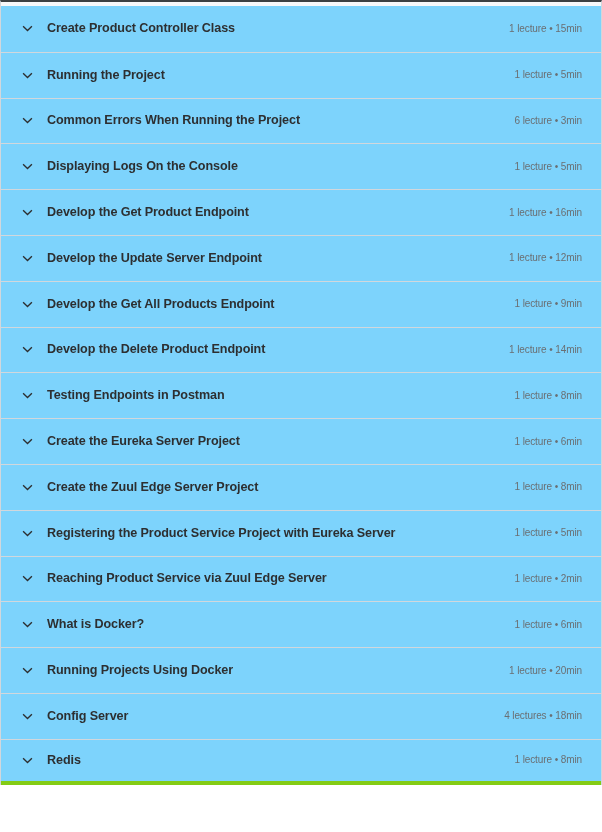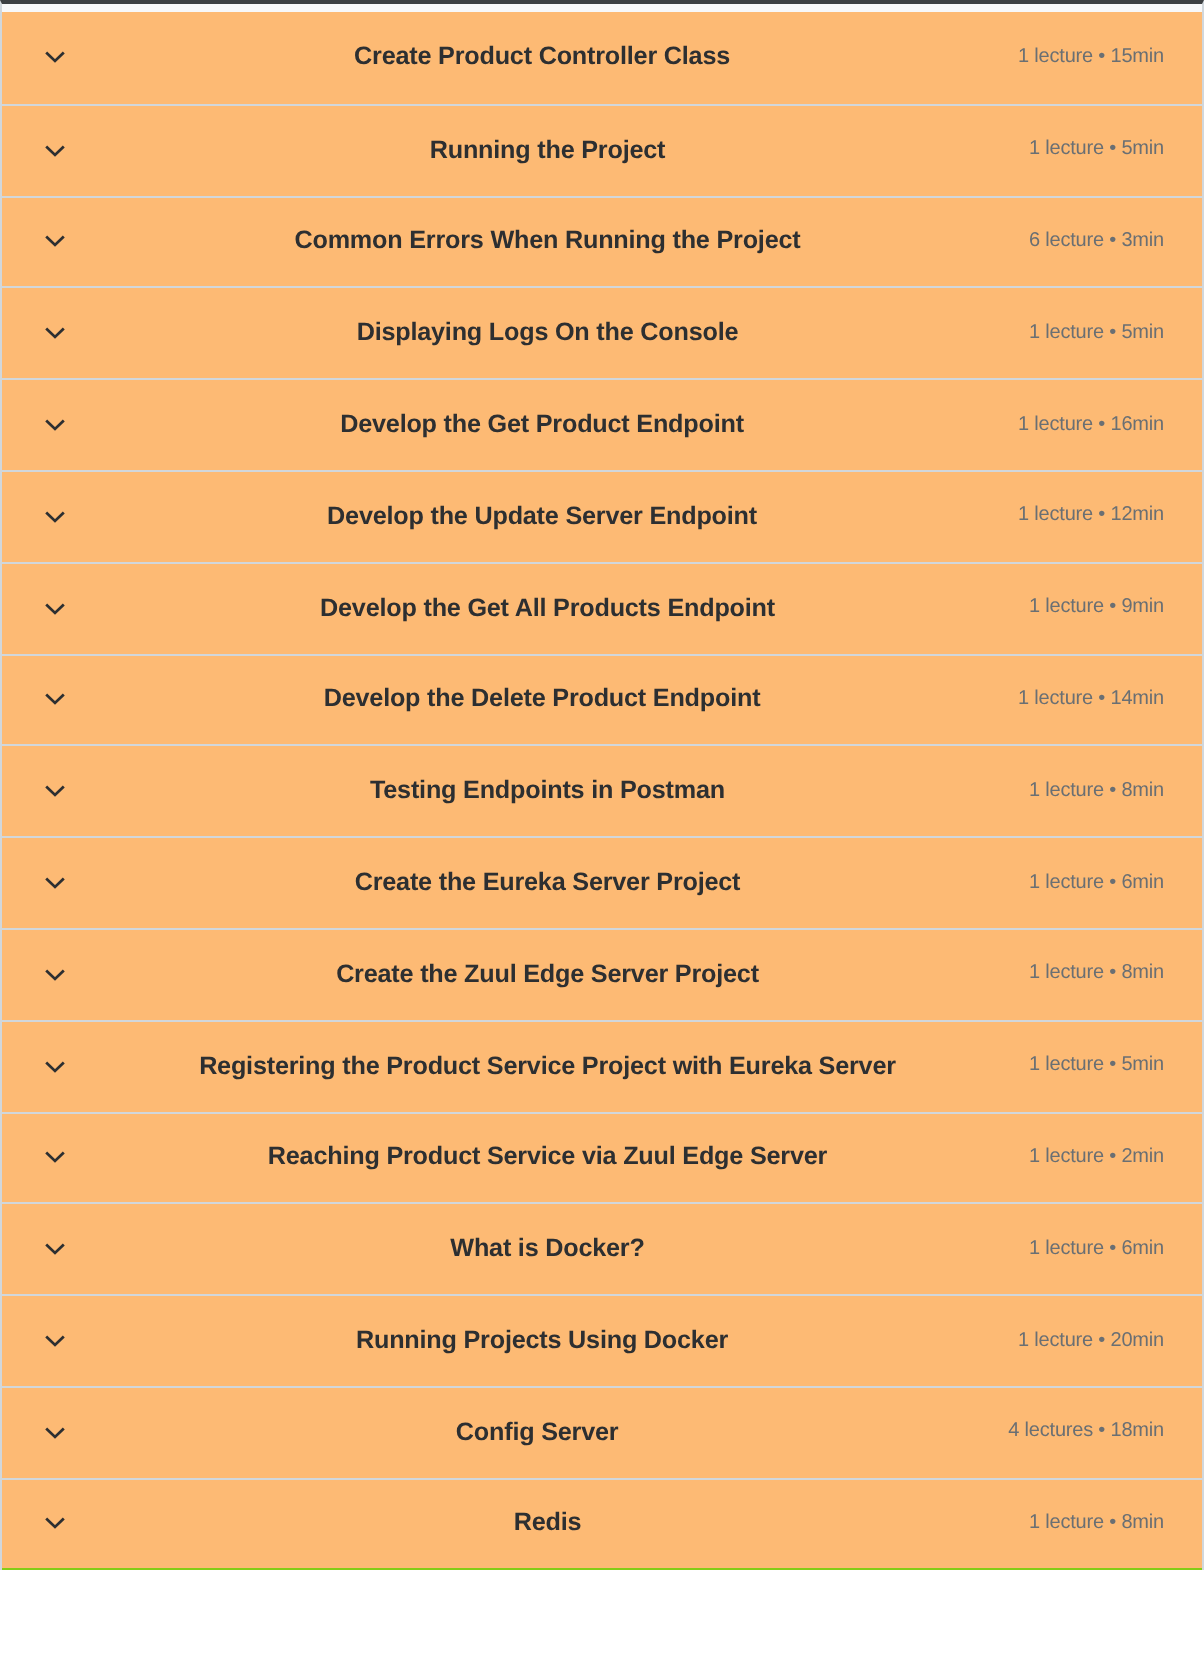--- a/index.html
+++ b/index.html
@@ -33,31 +33,30 @@
     border-right: 1px solid #d1d7dc;
     background: #f7f8fa;
   }
 
   .section-row {
     position: relative;
     box-sizing: border-box;
     height: 45.8px;
     display: flex;
     align-items: center;
-    background: #fdba74;
+    background: #7dd3fc;
     border-top: 1px solid #d1d7dc;
     padding: 0 19px 0 19px;
     cursor: pointer;
-    text-align: center;
   }
   .section-row:first-child {
     border-top: none;
   }
   .section-row:last-child {
-    border-bottom: 1px solid #84cc16;
+    border-bottom: 4px solid #84cc16;
   }
 
   .chevron {
     flex: 0 0 auto;
     width: 14px;
     height: 14px;
     margin-right: 13px;
     display: flex;
     align-items: center;
     justify-content: center;

